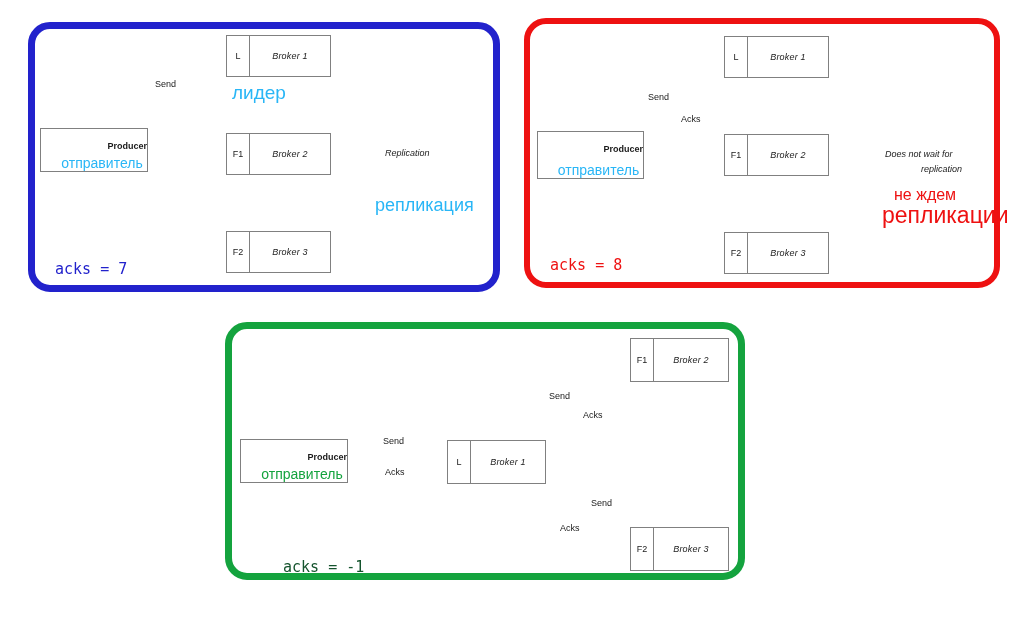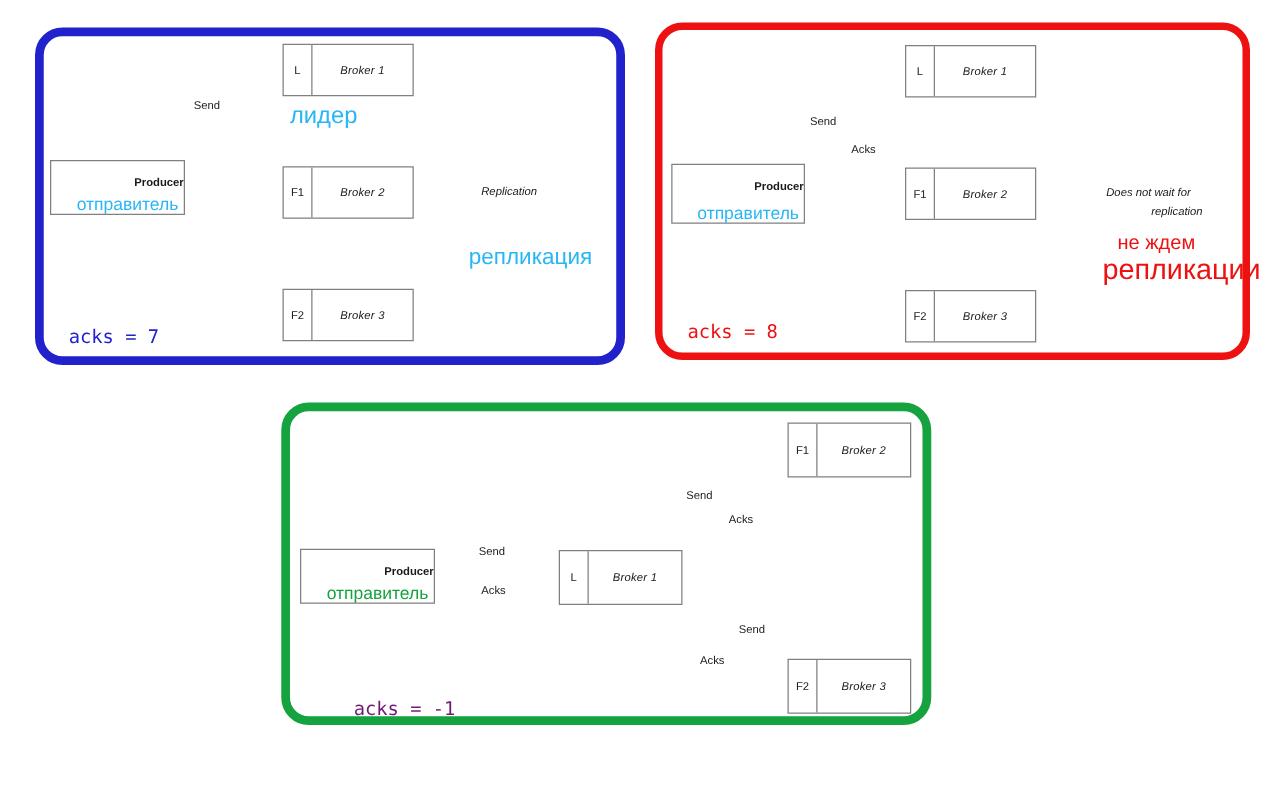--- a/index.html
+++ b/index.html
@@ -205,13 +205,13 @@
 
 <div class="lbl" style="left:383px;top:436px;">Send</div>
 <div class="lbl" style="left:385px;top:467px;">Acks</div>
 
 <div class="lbl" style="left:549px;top:391px;">Send</div>
 <div class="lbl" style="left:583px;top:410px;">Acks</div>
 
 <div class="lbl" style="left:591px;top:498px;">Send</div>
 <div class="lbl" style="left:560px;top:523px;">Acks</div>
 
-<div class="acks" style="left:283px;top:558px;color:#701a75;">acks = -1</div>
+<div class="acks" style="left:283px;top:558px;color:#14532d;">acks = -1</div>
 
 </body></html>

